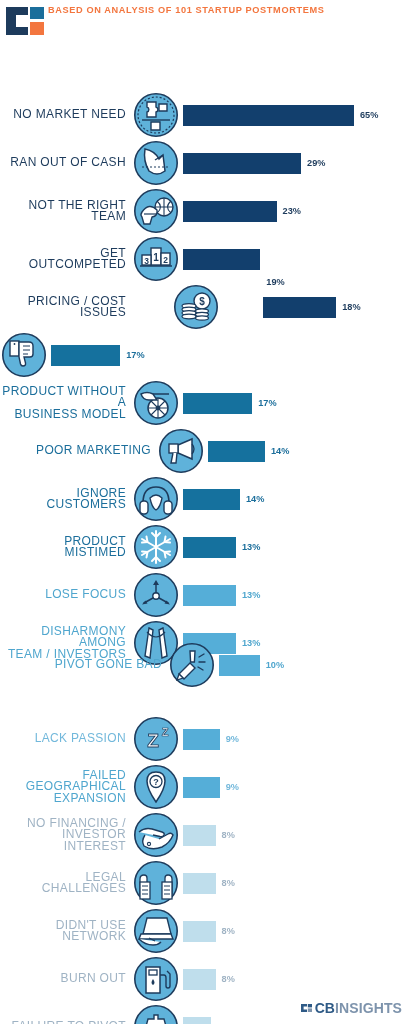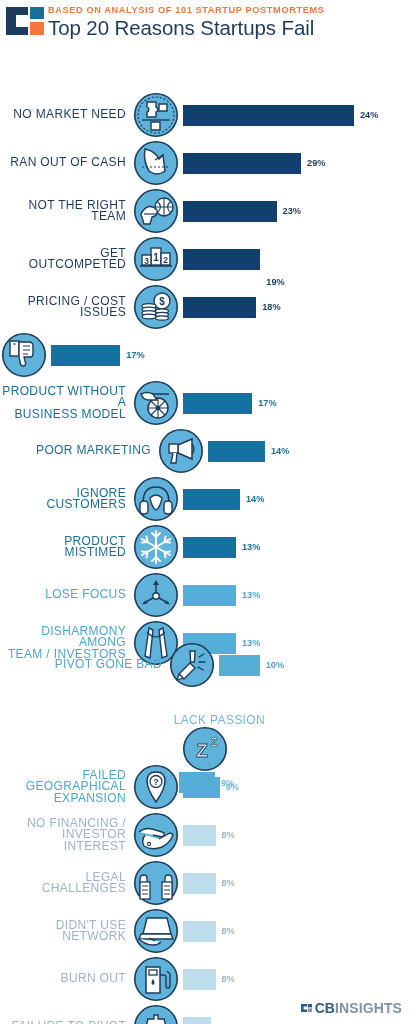--- a/index.html
+++ b/index.html
@@ -60,21 +60,20 @@
 <div class="header">
   <div class="logo-mark">
     <svg viewBox="0 0 40 30" width="40" height="30">
       <path d="M0 1 H22 V9 H10 V21 H22 V29 H0 Z" fill="#1D3B5C"></path>
       <rect x="24" y="1" width="14" height="12" fill="#1B6E9B"></rect>
       <rect x="24" y="16" width="14" height="13" fill="#F3763F"></rect>
     </svg>
   </div>
   <div class="hdr-text">
     <div class="hdr-kicker">BASED ON ANALYSIS OF 101 STARTUP POSTMORTEMS</div>
-    <div class="hdr-title">Top 20 Reasons Startups Fail</div>
   </div>
 </div>
 
 <div class="chart" id="chart">
     <div class="row" style="top: 47px;">
       <div class="row-label" style="color: rgb(29, 59, 92);">
         <div>NO MARKET NEED</div>
       </div>
       <div class="row-icon">
         <svg class="icon-circle" viewBox="0 0 46 46">
@@ -82,21 +81,21 @@
           <path d="M23 4 a19 19 0 0 1 0 38" fill="#fff" opacity="0.0"></path>
           <path d="M9 28 h28" stroke="#1D3B5C" stroke-width="1.4" fill="none"></path>
           <path d="M14 10 h9 v5 a2.6 2.6 0 0 1 0 5 v5 h-9 v-5 a2.6 2.6 0 0 0 0-5 z" fill="#ffffff" stroke="#1D3B5C" stroke-width="1.4"></path>
           <path d="M26 12 h8 v7 h-8 z" fill="#ffffff" stroke="#1D3B5C" stroke-width="1.4"></path>
           <path d="M18 30 h9 v8 h-9 z" fill="#ffffff" stroke="#1D3B5C" stroke-width="1.4"></path>
           <circle cx="23" cy="23" r="18" fill="none" stroke="#1D3B5C" stroke-width="1.2" stroke-dasharray="2 2"></circle>
         </svg>
       </div>
       <div class="row-barwrap">
         <div class="bar" style="width: 170.94px; background: rgb(18, 63, 109);"></div>
-        <div class="bar-value" style="color: rgb(29, 59, 92);">24%</div>
+        <div class="bar-value" style="color: rgb(29, 59, 92);">65%</div>
       </div>
     </div>
     <div class="row" style="top: 95px;">
       <div class="row-label" style="color: rgb(29, 59, 92);">
         <div>RAN OUT OF CASH</div>
       </div>
       <div class="row-icon">
         <svg class="icon-circle" viewBox="0 0 46 46">
           <circle cx="23" cy="23" r="21.2" fill="#5FB2DA" stroke="#1D3B5C" stroke-width="1.6"></circle>
           <path d="M12 9 q10 2 14 10 l4 -4 l2 16 q-8 6 -16 0 q-6 -10 -4 -22 z" fill="#ffffff" stroke="#1D3B5C" stroke-width="1.5"></path>
@@ -141,21 +140,21 @@
           <text x="32.5" y="27" font-size="8.5" font-weight="bold" fill="#1D3B5C" text-anchor="middle" font-family="Liberation Sans, sans-serif">2</text>
           <text x="13.5" y="27.5" font-size="8.5" font-weight="bold" fill="#1D3B5C" text-anchor="middle" font-family="Liberation Sans, sans-serif">3</text>
           <path d="M7 30 h32" stroke="#1D3B5C" stroke-width="1.5"></path>
         </svg>
       </div>
       <div class="row-barwrap">
         <div class="bar" style="width: 77.33px; background: rgb(18, 63, 109);"></div>
         <div class="bar-value" style="color: rgb(29, 59, 92); margin-top: 46px;">19%</div>
       </div>
     </div>
-    <div class="row" style="top: 239px;">
+    <div class="row" style="top: 239px; gap: 40px;">
       <div class="row-label" style="color: rgb(29, 59, 92);">
         <div>PRICING / COST ISSUES</div>
       </div>
       <div class="row-icon">
         <svg class="icon-circle" viewBox="0 0 46 46">
           <circle cx="23" cy="23" r="21.2" fill="#5FB2DA" stroke="#1D3B5C" stroke-width="1.6"></circle>
           <circle cx="29" cy="17" r="8" fill="#ffffff" stroke="#1D3B5C" stroke-width="1.4"></circle>
           <text x="29" y="21" font-size="10" font-weight="bold" fill="#1D3B5C" text-anchor="middle" font-family="Liberation Sans, sans-serif">$</text>
           <g fill="#ffffff" stroke="#1D3B5C" stroke-width="1.2">
             <ellipse cx="16" cy="22" rx="7" ry="2.3"></ellipse>
@@ -324,21 +323,21 @@
           <g stroke="#1D3B5C" stroke-width="1.4" stroke-linecap="round">
             <path d="M30 20 h6 M29 25 l5 3 M30 15 l5 -3"></path>
           </g>
         </svg>
       </div>
       <div class="row-barwrap">
         <div class="bar" style="width: 40.7px; background: rgb(85, 174, 216);"></div>
         <div class="bar-value" style="color: rgb(79, 166, 206);">10%</div>
       </div>
     </div>
-    <div class="row" style="top: 671px; flex-direction: column;">
+    <div class="row" style="top: 671px;">
       <div class="row-label" style="color: rgb(114, 184, 219);">
         <div>LACK PASSION</div>
       </div>
       <div class="row-icon">
         <svg class="icon-circle" viewBox="0 0 46 46">
           <circle cx="23" cy="23" r="21.2" fill="#5FB2DA" stroke="#1D3B5C" stroke-width="1.6"></circle>
           <text x="20" y="31" font-size="19" font-weight="bold" fill="#ffffff" text-anchor="middle" font-family="Liberation Sans, sans-serif" stroke="#1D3B5C" stroke-width="0.9">Z</text>
           <text x="32" y="20" font-size="11" font-weight="bold" fill="#ffffff" text-anchor="middle" font-family="Liberation Sans, sans-serif" stroke="#1D3B5C" stroke-width="0.7">Z</text>
         </svg>
       </div>

